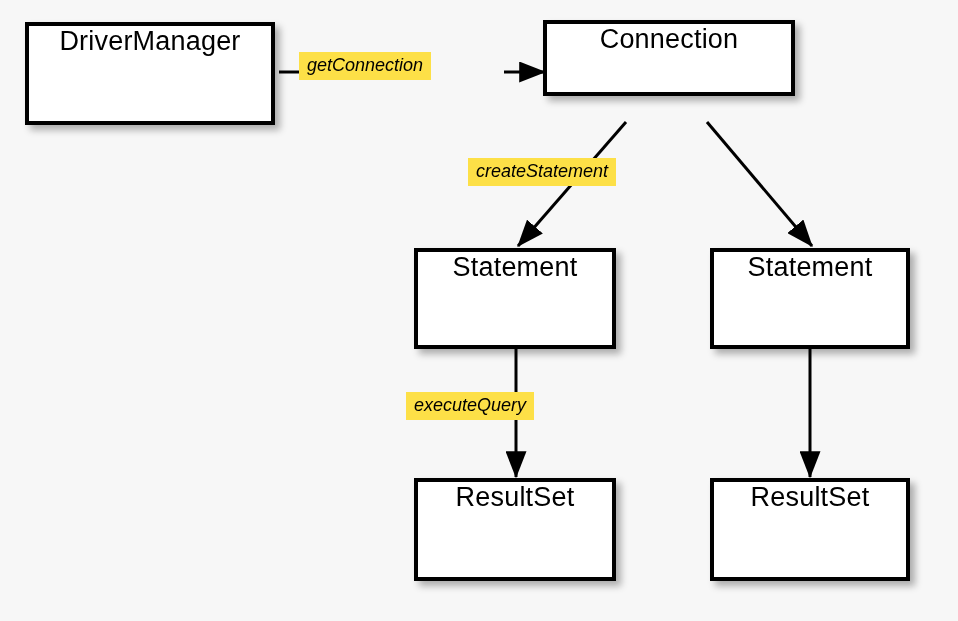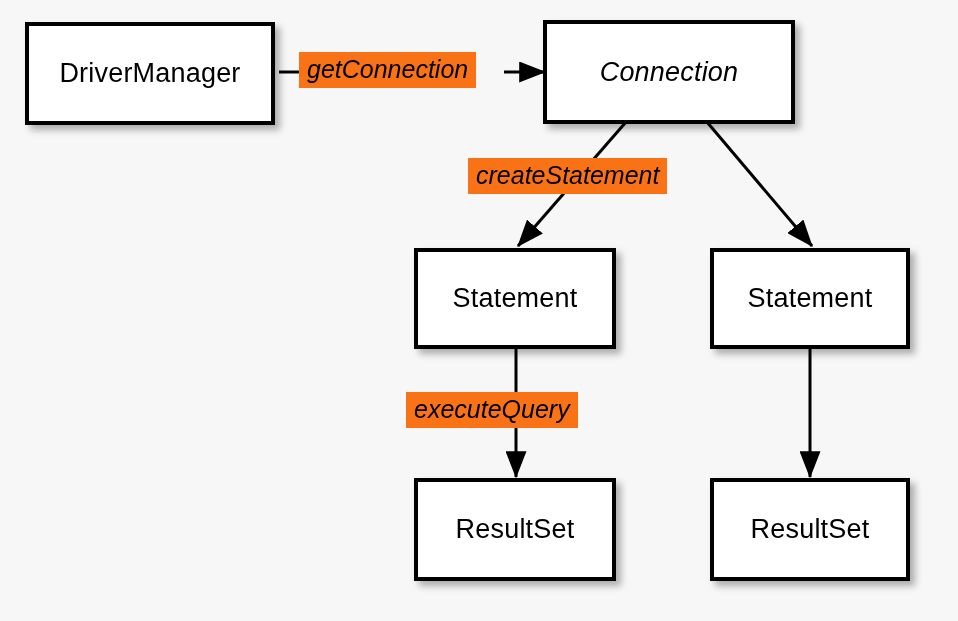--- a/index.html
+++ b/index.html
@@ -25,48 +25,48 @@
     top: 0;
     width: 958px;
     height: 621px;
   }
   .node {
     position: absolute;
     box-sizing: border-box;
     background: #ffffff;
     border: 4px solid #000000;
     display: flex;
-    align-items: center;
+    align-items: flex-start;
     justify-content: center;
     box-shadow: 5px 5px 7px rgba(0,0,0,0.30);
     z-index: 3;
   }
   .node-label {
     font-family: "Liberation Sans", "DejaVu Sans", sans-serif;
     font-size: 27px;
     font-weight: 400;
     color: #000000;
     letter-spacing: 0.2px;
     white-space: nowrap;
   }
   .edge-label {
     position: absolute;
-    background: #f97316;
+    background: #fde047;
     font-family: "Liberation Sans", "DejaVu Sans", sans-serif;
     font-style: italic;
-    font-size: 25px;
+    font-size: 18px;
     font-weight: 400;
     color: #000000;
     white-space: nowrap;
     padding: 4px 8px;
     z-index: 4;
     line-height: 1.1;
   }
   .n-drivermanager { left: 25px;  top: 22px;  width: 250px; height: 103px; }
-  .n-connection    { left: 543px; top: 20px;  width: 252px; height: 104px; font-style: italic; }
+  .n-connection    { left: 543px; top: 20px;  width: 252px; height: 76px; }
   .n-statement-1   { left: 414px; top: 248px; width: 202px; height: 101px; }
   .n-statement-2   { left: 710px; top: 248px; width: 200px; height: 101px; }
   .n-resultset-1   { left: 414px; top: 478px; width: 202px; height: 103px; }
   .n-resultset-2   { left: 710px; top: 478px; width: 200px; height: 103px; }
   .l-getconnection   { left: 299px; top: 52px;  }
   .l-createstatement { left: 468px; top: 158px; }
   .l-executequery    { left: 406px; top: 392px; }
 </style>
 </head>
 <body>

